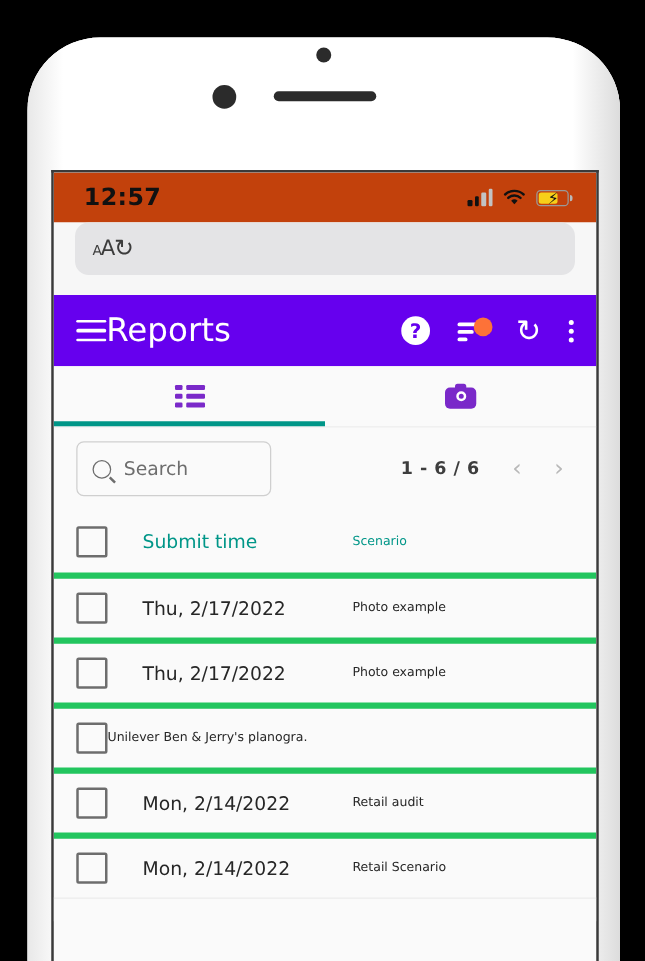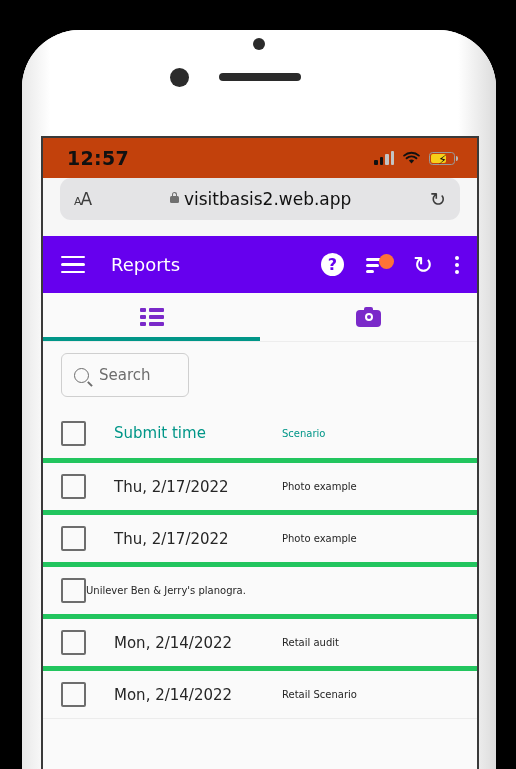--- a/index.html
+++ b/index.html
@@ -53,21 +53,21 @@
   .url-center{flex:1;display:flex;align-items:center;justify-content:center;gap:5px;}
   .lock{width:9px;height:7px;background:#6f6f6f;border-radius:1.5px;position:relative;}
   .lock:before{content:"";position:absolute;left:2px;top:-4px;width:5px;height:5px;border:1.5px solid #6f6f6f;border-bottom:none;border-radius:3px 3px 0 0;box-sizing:border-box;}
   .url-text{font-size:17px;color:#111;}
   .reload{font-size:19px;color:#3c3c3c;line-height:1;}
 
   
   .appbar{height:57px;background:#6600ee;display:flex;align-items:center;padding:0 18px;box-sizing:border-box;color:#fff;}
   .hamburger{width:24px;display:flex;flex-direction:column;gap:5px;cursor:pointer;}
   .hamburger span{display:block;height:2.6px;background:#fff;border-radius:2px;}
-  .app-title{font-size:18px;margin-left:26px;flex:1;color:#fff;}
+  .app-title{font-size:26px;flex:1;color:#fff;}
   .appbar-actions{display:flex;align-items:center;gap:22px;}
   .help-icon{width:23px;height:23px;border-radius:50%;background:#fff;color:#6600ee;font-size:16px;font-weight:bold;display:flex;align-items:center;justify-content:center;line-height:1;}
   .filter-icon{position:relative;width:25px;height:20px;}
   .filter-icon i{position:absolute;left:0;height:3px;background:#fff;border-radius:2px;}
   .filter-icon i:nth-child(1){top:3px;width:19px;}
   .filter-icon i:nth-child(2){top:9px;width:13px;}
   .filter-icon i:nth-child(3){top:15px;width:8px;}
   .filter-badge{position:absolute;right:-3px;top:-1px;width:15px;height:15px;border-radius:50%;background:#fd7238;}
   .refresh-icon{font-size:24px;line-height:1;color:#fff;}
   .kebab{display:flex;flex-direction:column;gap:3px;align-items:center;}
@@ -81,21 +81,21 @@
   .list-icon .col-a{width:6px;display:flex;flex-direction:column;gap:2.5px;}
   .list-icon .col-b{flex:1;display:flex;flex-direction:column;gap:2.5px;}
   .list-icon em{display:block;flex:1;background:#7a29c9;border-radius:1px;}
   .cam-icon{position:relative;width:25px;height:20px;}
   .cam-body{position:absolute;left:0;bottom:0;width:25px;height:17px;background:#7a29c9;border-radius:4px;}
   .cam-bump{position:absolute;left:8px;top:0;width:9px;height:4px;background:#7a29c9;border-radius:2px 2px 0 0;}
   .cam-lens{position:absolute;left:8.5px;top:6px;width:8px;height:8px;border:2.2px solid #fff;border-radius:50%;box-sizing:border-box;}
 
   
   .toolbar{height:66px;display:flex;align-items:center;padding:0 18px;box-sizing:border-box;background:#fafafa;}
-  .search-box{width:128px;height:44px;border:1px solid #cfcfcf;border-radius:6px;display:flex;align-items:center;gap:10px;padding:0 12px;box-sizing:border-box;background:#fafafa;}
+  .search-box{width:156px;height:44px;border:1px solid #cfcfcf;border-radius:6px;display:flex;align-items:center;gap:10px;padding:0 12px;box-sizing:border-box;background:#fafafa;}
   .mag{width:13px;height:13px;border:1.8px solid #6d6d6d;border-radius:50%;position:relative;flex:none;}
   .mag:after{content:"";position:absolute;right:-5px;bottom:-3px;width:6px;height:1.8px;background:#6d6d6d;transform:rotate(45deg);}
   .search-placeholder{font-size:15px;color:#6d6d6d;}
   .pager{margin-left:auto;display:flex;align-items:center;gap:26px;padding-right:8px;}
   .pager-label{font-size:14px;color:#3d3d3d;font-weight:bold;letter-spacing:.4px;}
   .chev{font-size:19px;color:#b8b8b8;line-height:1;}
 
   
   .table{background:#fafafa;}
   .row{display:flex;align-items:center;height:52px;border-top:5px solid #22c55e;padding:0 18px;box-sizing:border-box;}
@@ -135,24 +135,20 @@
         <div class="battery">
           <div class="fill"></div>
             <div class="bolt">⚡</div>
         </div>
       </div>
     </div>
 
     <div class="urlbar-wrap">
       <div class="urlbar">
         <div class="aa"><small>A</small>A</div>
-        <div class="url-center">
-          <span class="lock"></span>
-          <span class="url-text">visitbasis2.web.app</span>
-        </div>
         <div class="reload">↻</div>
       </div>
     </div>
 
     <div class="appbar">
       <div class="hamburger">
           <span></span>
           <span></span>
           <span></span>
         </div>
@@ -197,20 +193,25 @@
         </div>
       </div>
       <div class="tab-underline"></div>
     </div>
 
     <div class="toolbar">
       <div class="search-box">
         <span class="mag"></span>
         <span class="search-placeholder">Search</span>
       </div>
+      <div class="pager">
+        <span class="pager-label">1 - 6 / 6</span>
+        <span class="chev">‹</span>
+        <span class="chev">›</span>
+      </div>
     </div>
 
     <div class="table">
       <div class="row header">
         <div class="cbx"></div>
         <div class="c-date">Submit time</div>
         <div class="c-scen">Scenario</div>
       </div>
 
       <div class="row">

